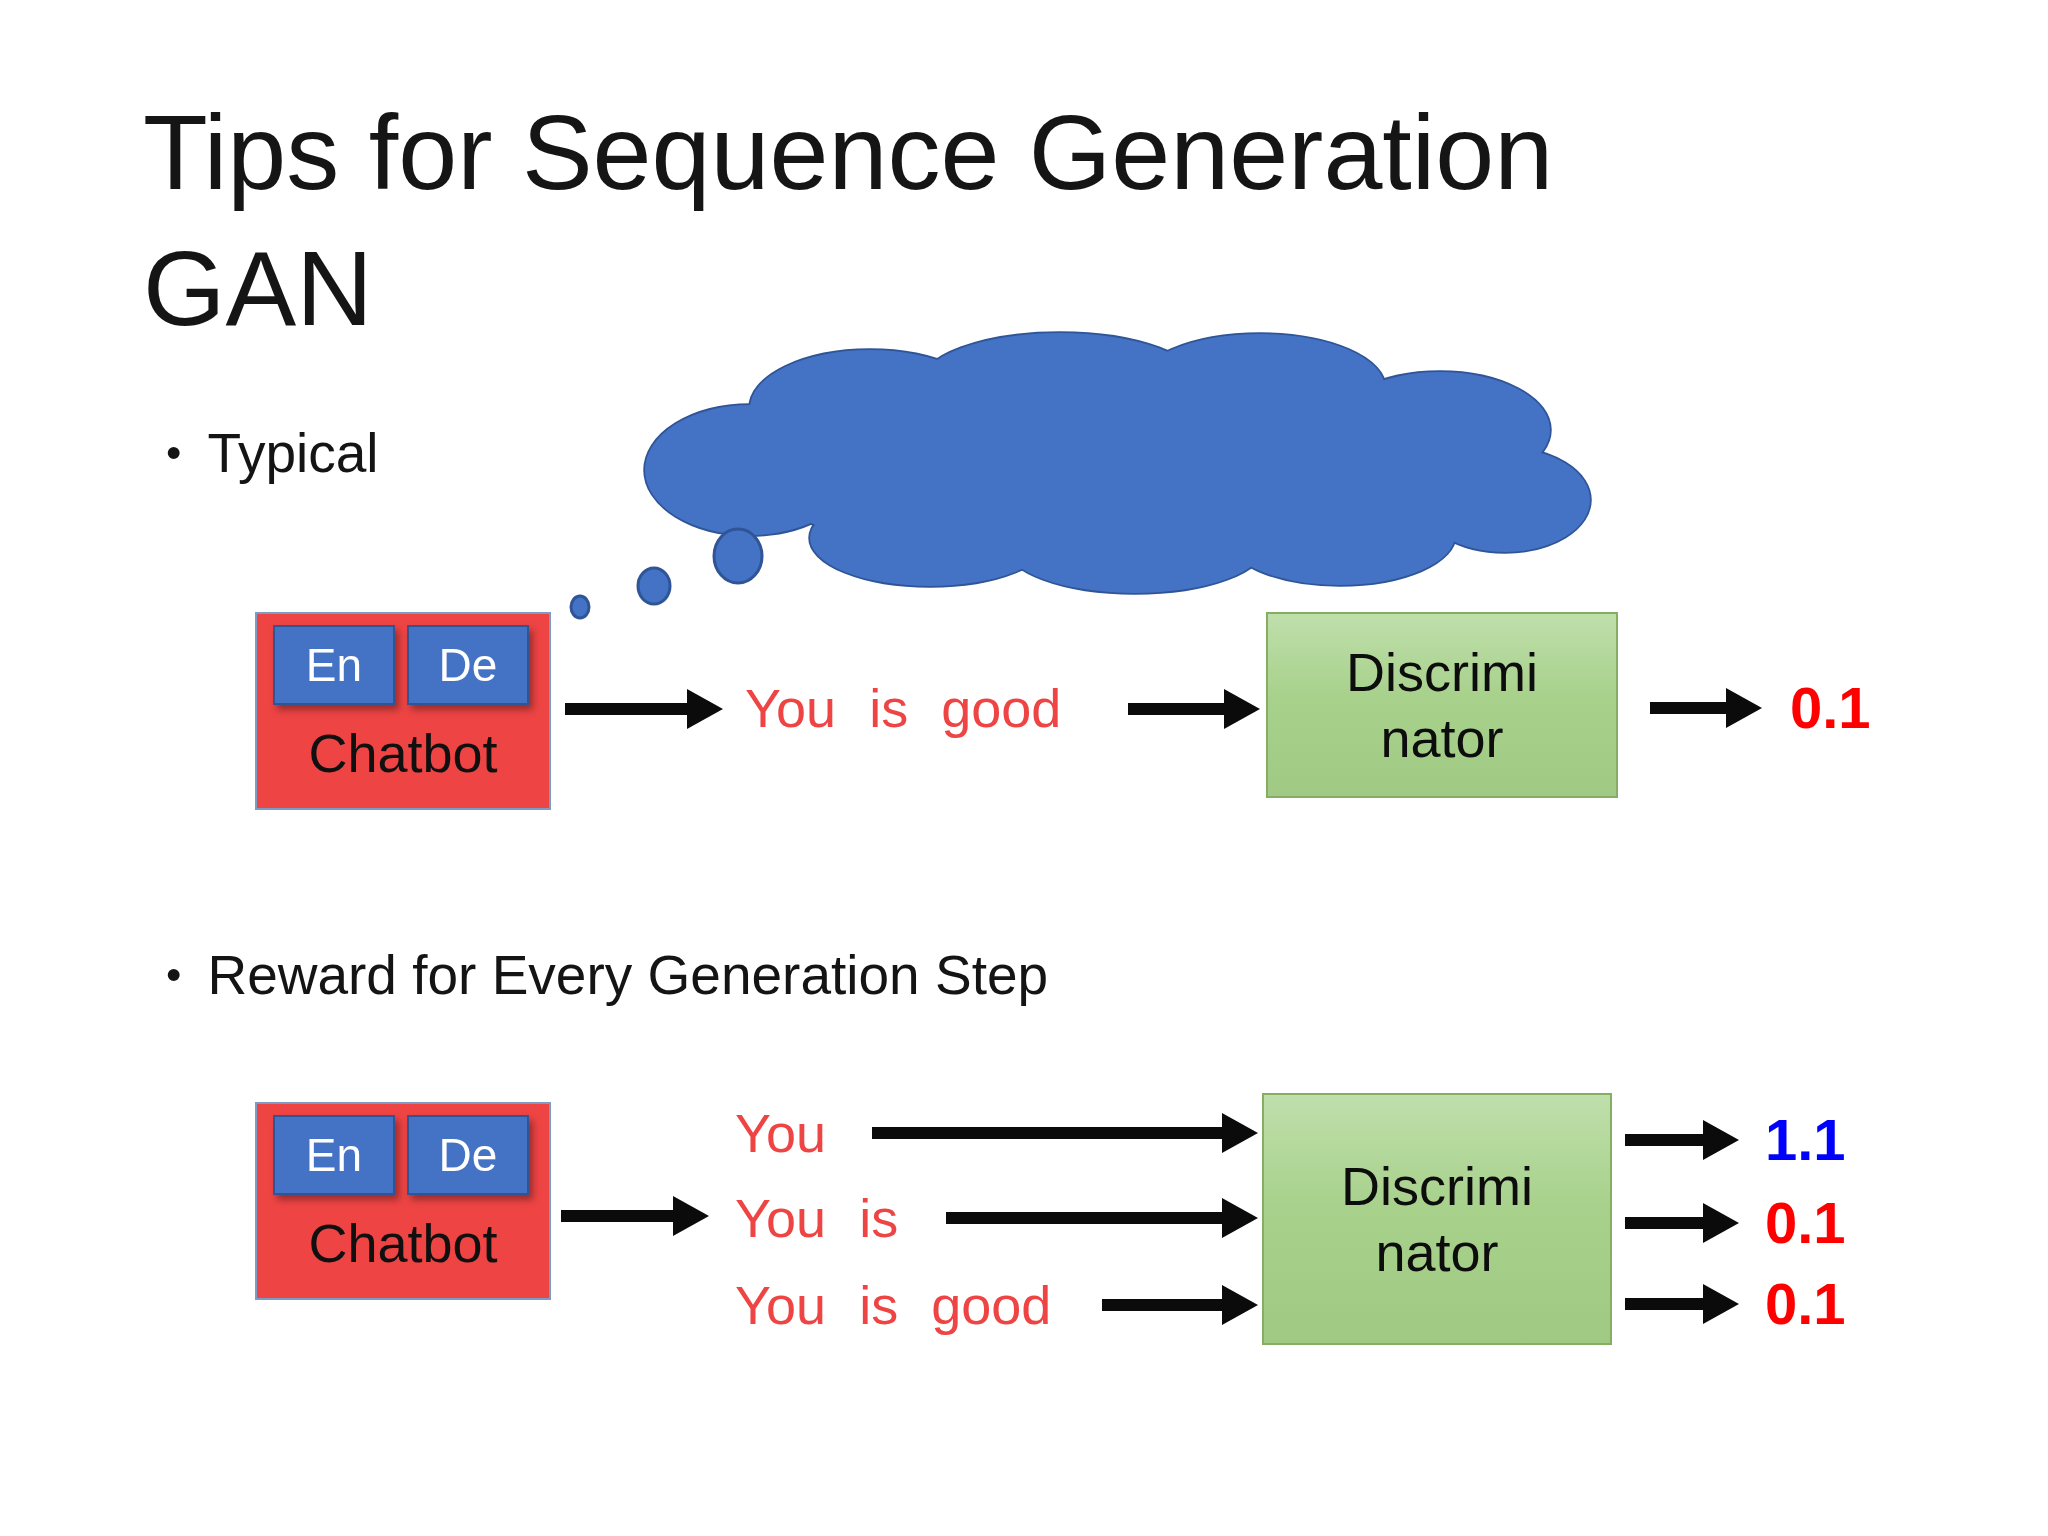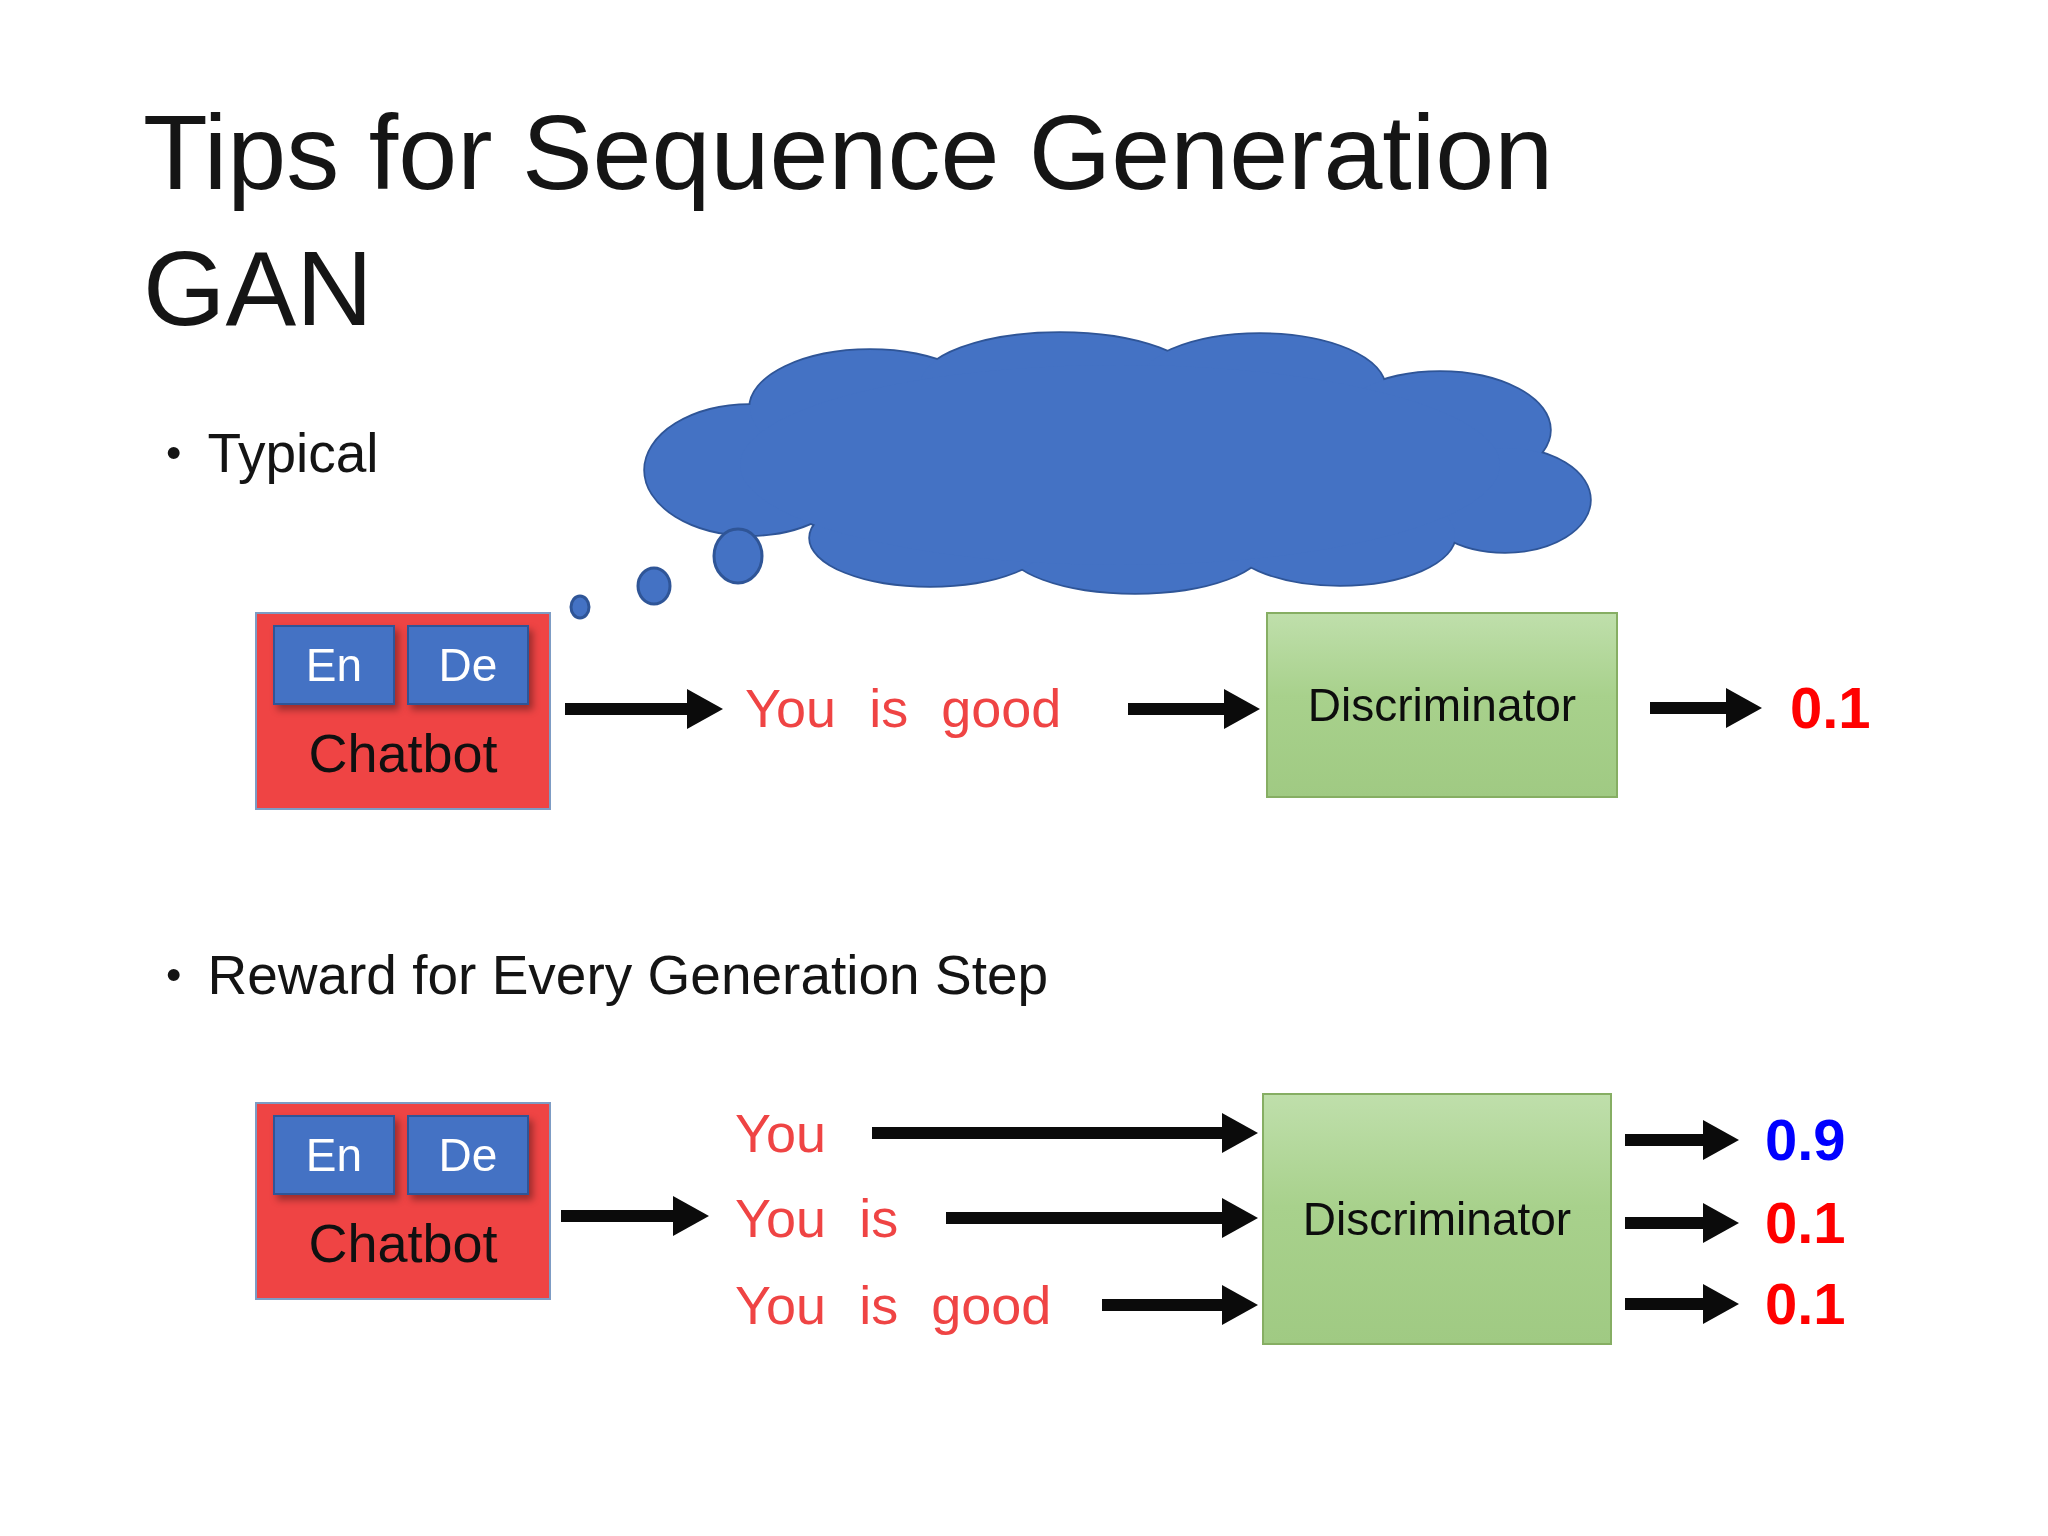--- a/index.html
+++ b/index.html
@@ -30,22 +30,22 @@
   .chatbot-2{left:255px;top:1102px;}
   .ende-row{position:absolute;left:16px;top:11px;display:flex;gap:12px;}
   .ende{width:122px;height:80px;background:#4472C4;border:2px solid #2F5597;box-sizing:border-box;
         color:#ffffff;font-size:46px;display:flex;align-items:center;justify-content:center;
         box-shadow:4px 5px 7px rgba(0,0,0,0.35);}
   .chatbot-label{position:absolute;left:0;right:0;top:108px;text-align:center;font-size:54px;color:#101010;}
 
   
   .disc{background:linear-gradient(180deg,#BFDFAB 0%,#A8D18C 45%,#A0CA83 100%);
         border:2px solid #86AE63;box-sizing:border-box;
-        display:flex;flex-direction:row;align-items:center;justify-content:center;
-        font-size:46px;line-height:66px;color:#0d0d0d;text-align:center;}
+        display:flex;flex-direction:column;align-items:center;justify-content:center;
+        font-size:54px;line-height:66px;color:#0d0d0d;text-align:center;}
   .disc-1{left:1266px;top:612px;width:352px;height:186px;}
   .disc-2{left:1262px;top:1093px;width:350px;height:252px;}
 
   
   .arrow{display:flex;align-items:center;height:40px;}
   .arrow .shaft{flex:1;height:12px;background:#0b0b0b;}
   .arrow .head{width:0;height:0;border-top:20px solid transparent;border-bottom:20px solid transparent;border-left:36px solid #0b0b0b;}
 
   
   .sentence{font-size:54px;line-height:64px;color:#ef4444;word-spacing:18px;white-space:nowrap;}
@@ -179,17 +179,17 @@
   </div>
   <div class="abs arrow" style="left:1625px;top:1203px;width:114px;">
     <div class="shaft"></div>
       <div class="head"></div>
   </div>
   <div class="abs arrow" style="left:1625px;top:1284px;width:114px;">
     <div class="shaft"></div>
       <div class="head"></div>
   </div>
 
-  <div class="abs score" style="left: 1765px; top: 1107px; color: rgb(0, 0, 255);">0.9</div>
+  <div class="abs score" style="left: 1765px; top: 1107px; color: rgb(0, 0, 255);">1.1</div>
   <div class="abs score" style="left: 1765px; top: 1190px; color: rgb(255, 0, 0);">0.1</div>
   <div class="abs score" style="left: 1765px; top: 1271px; color: rgb(255, 0, 0);">0.1</div>
 
 </div>
 
 </body></html>

